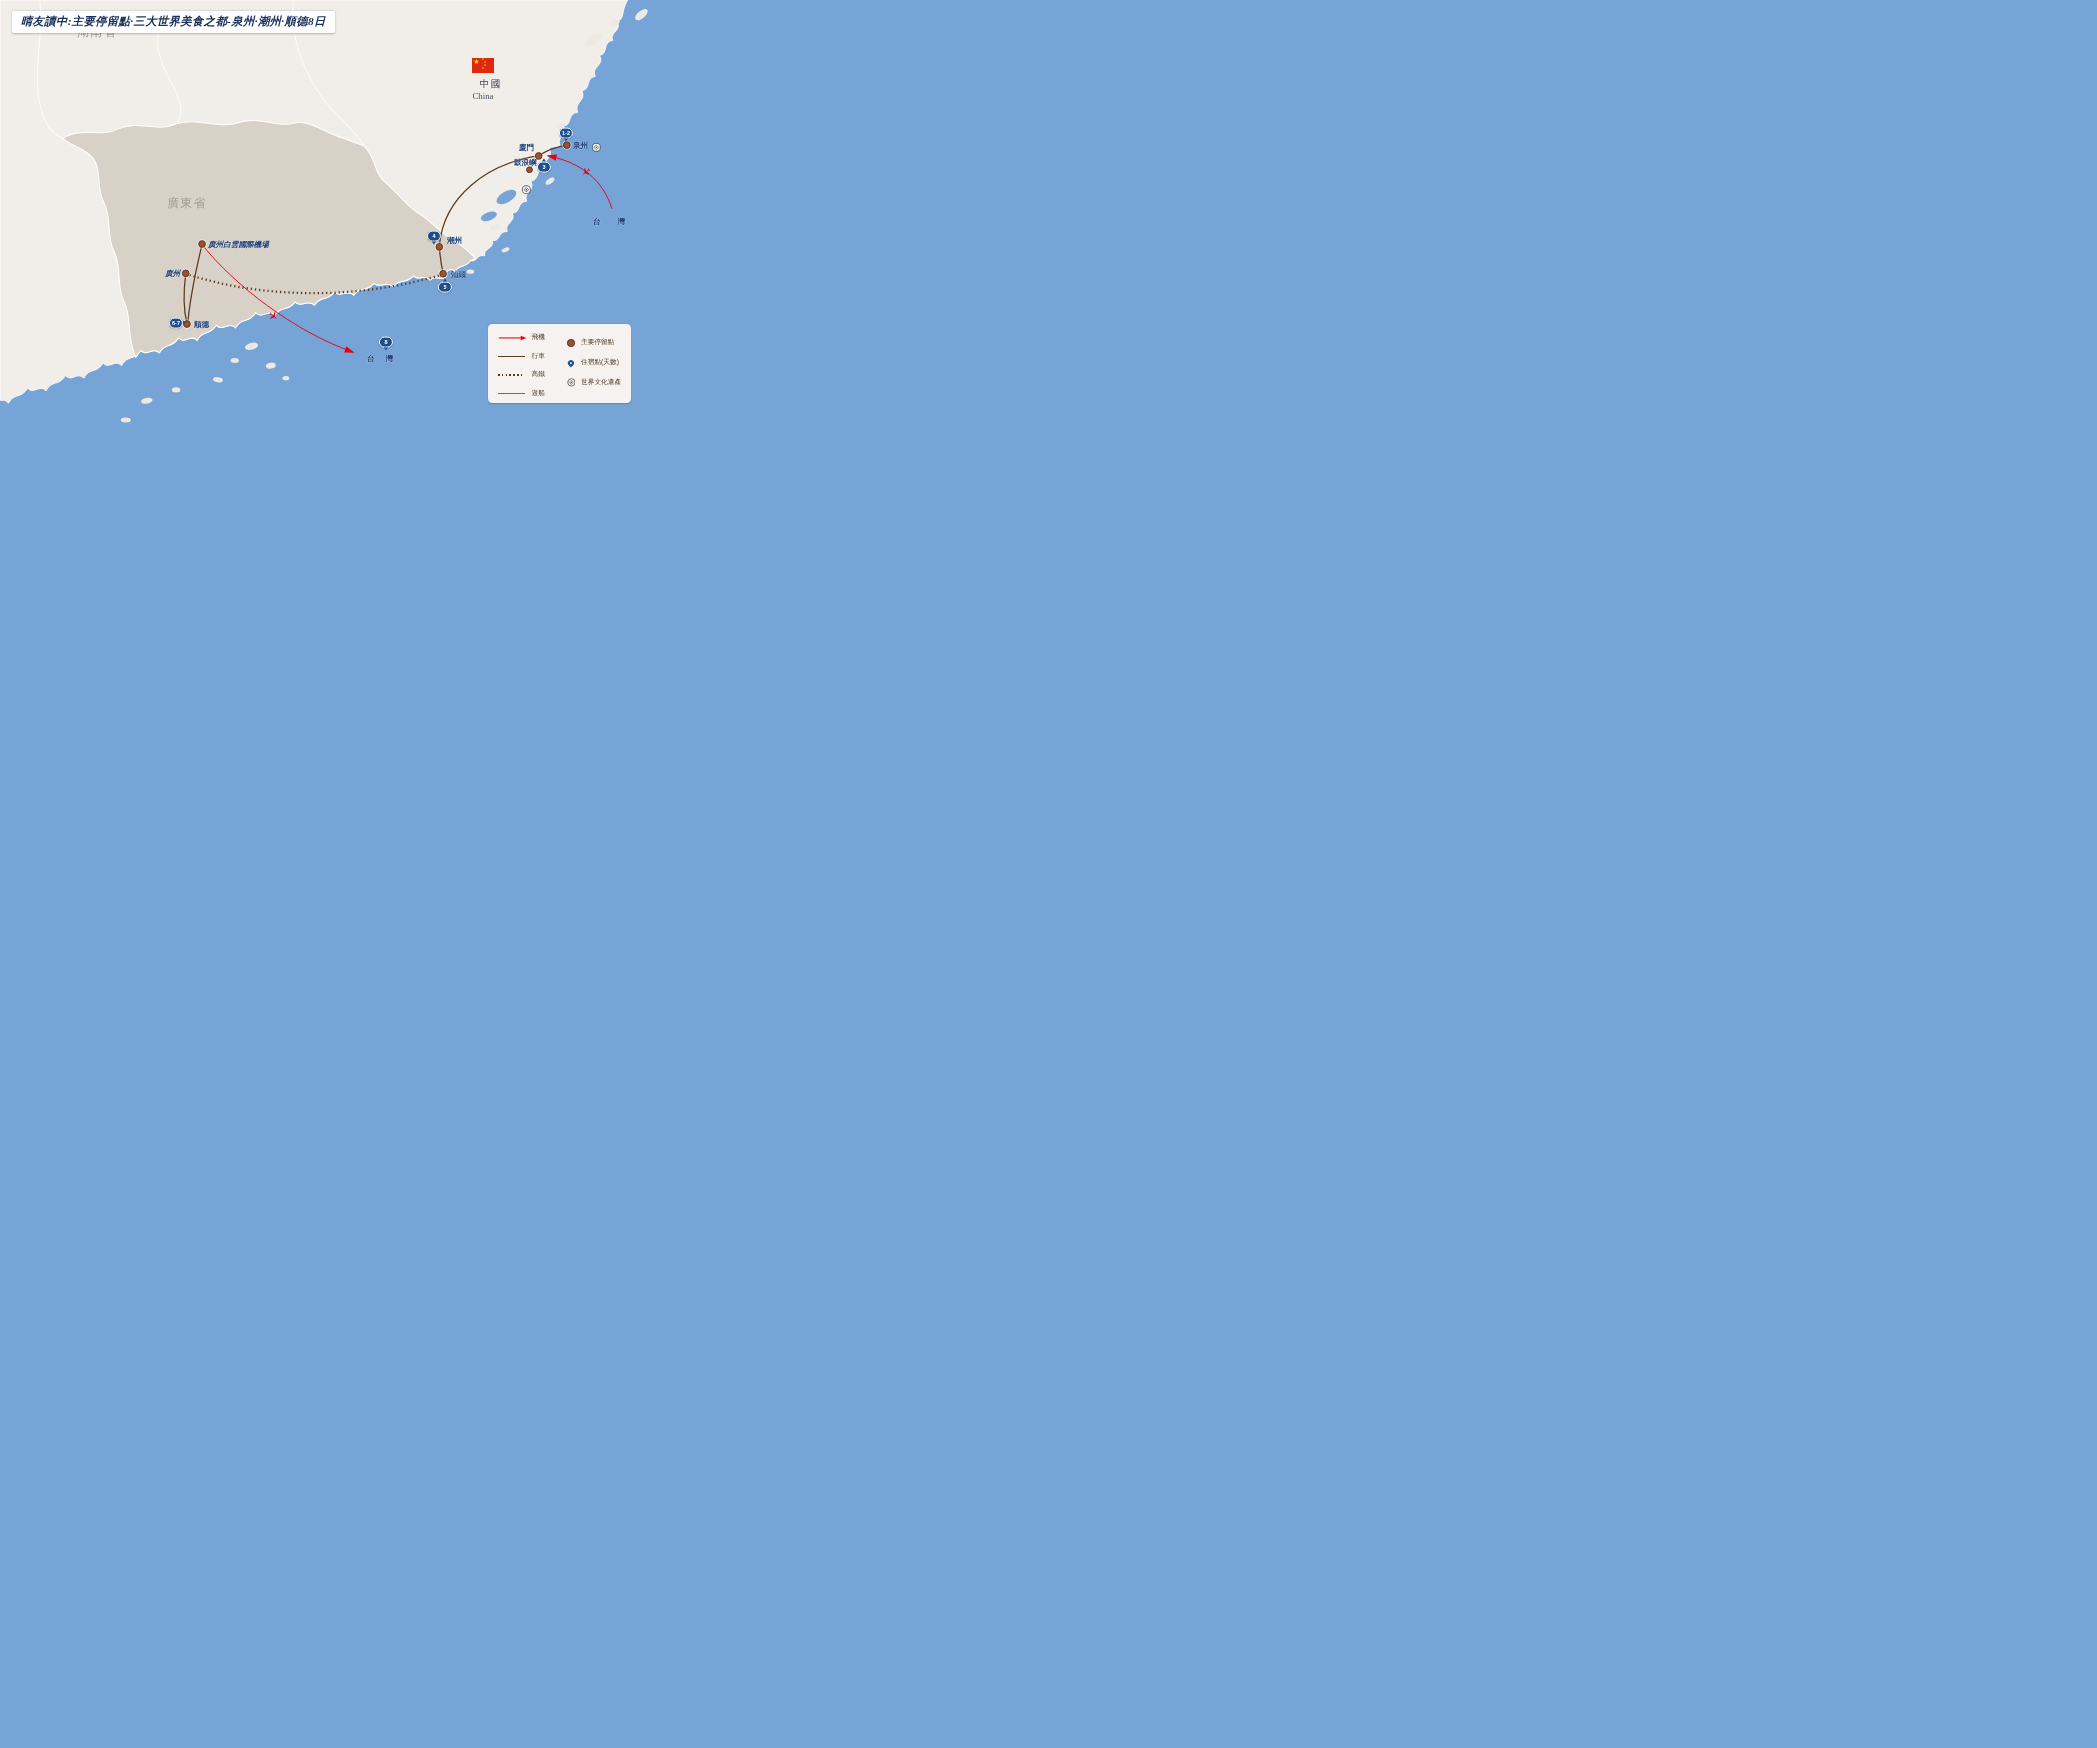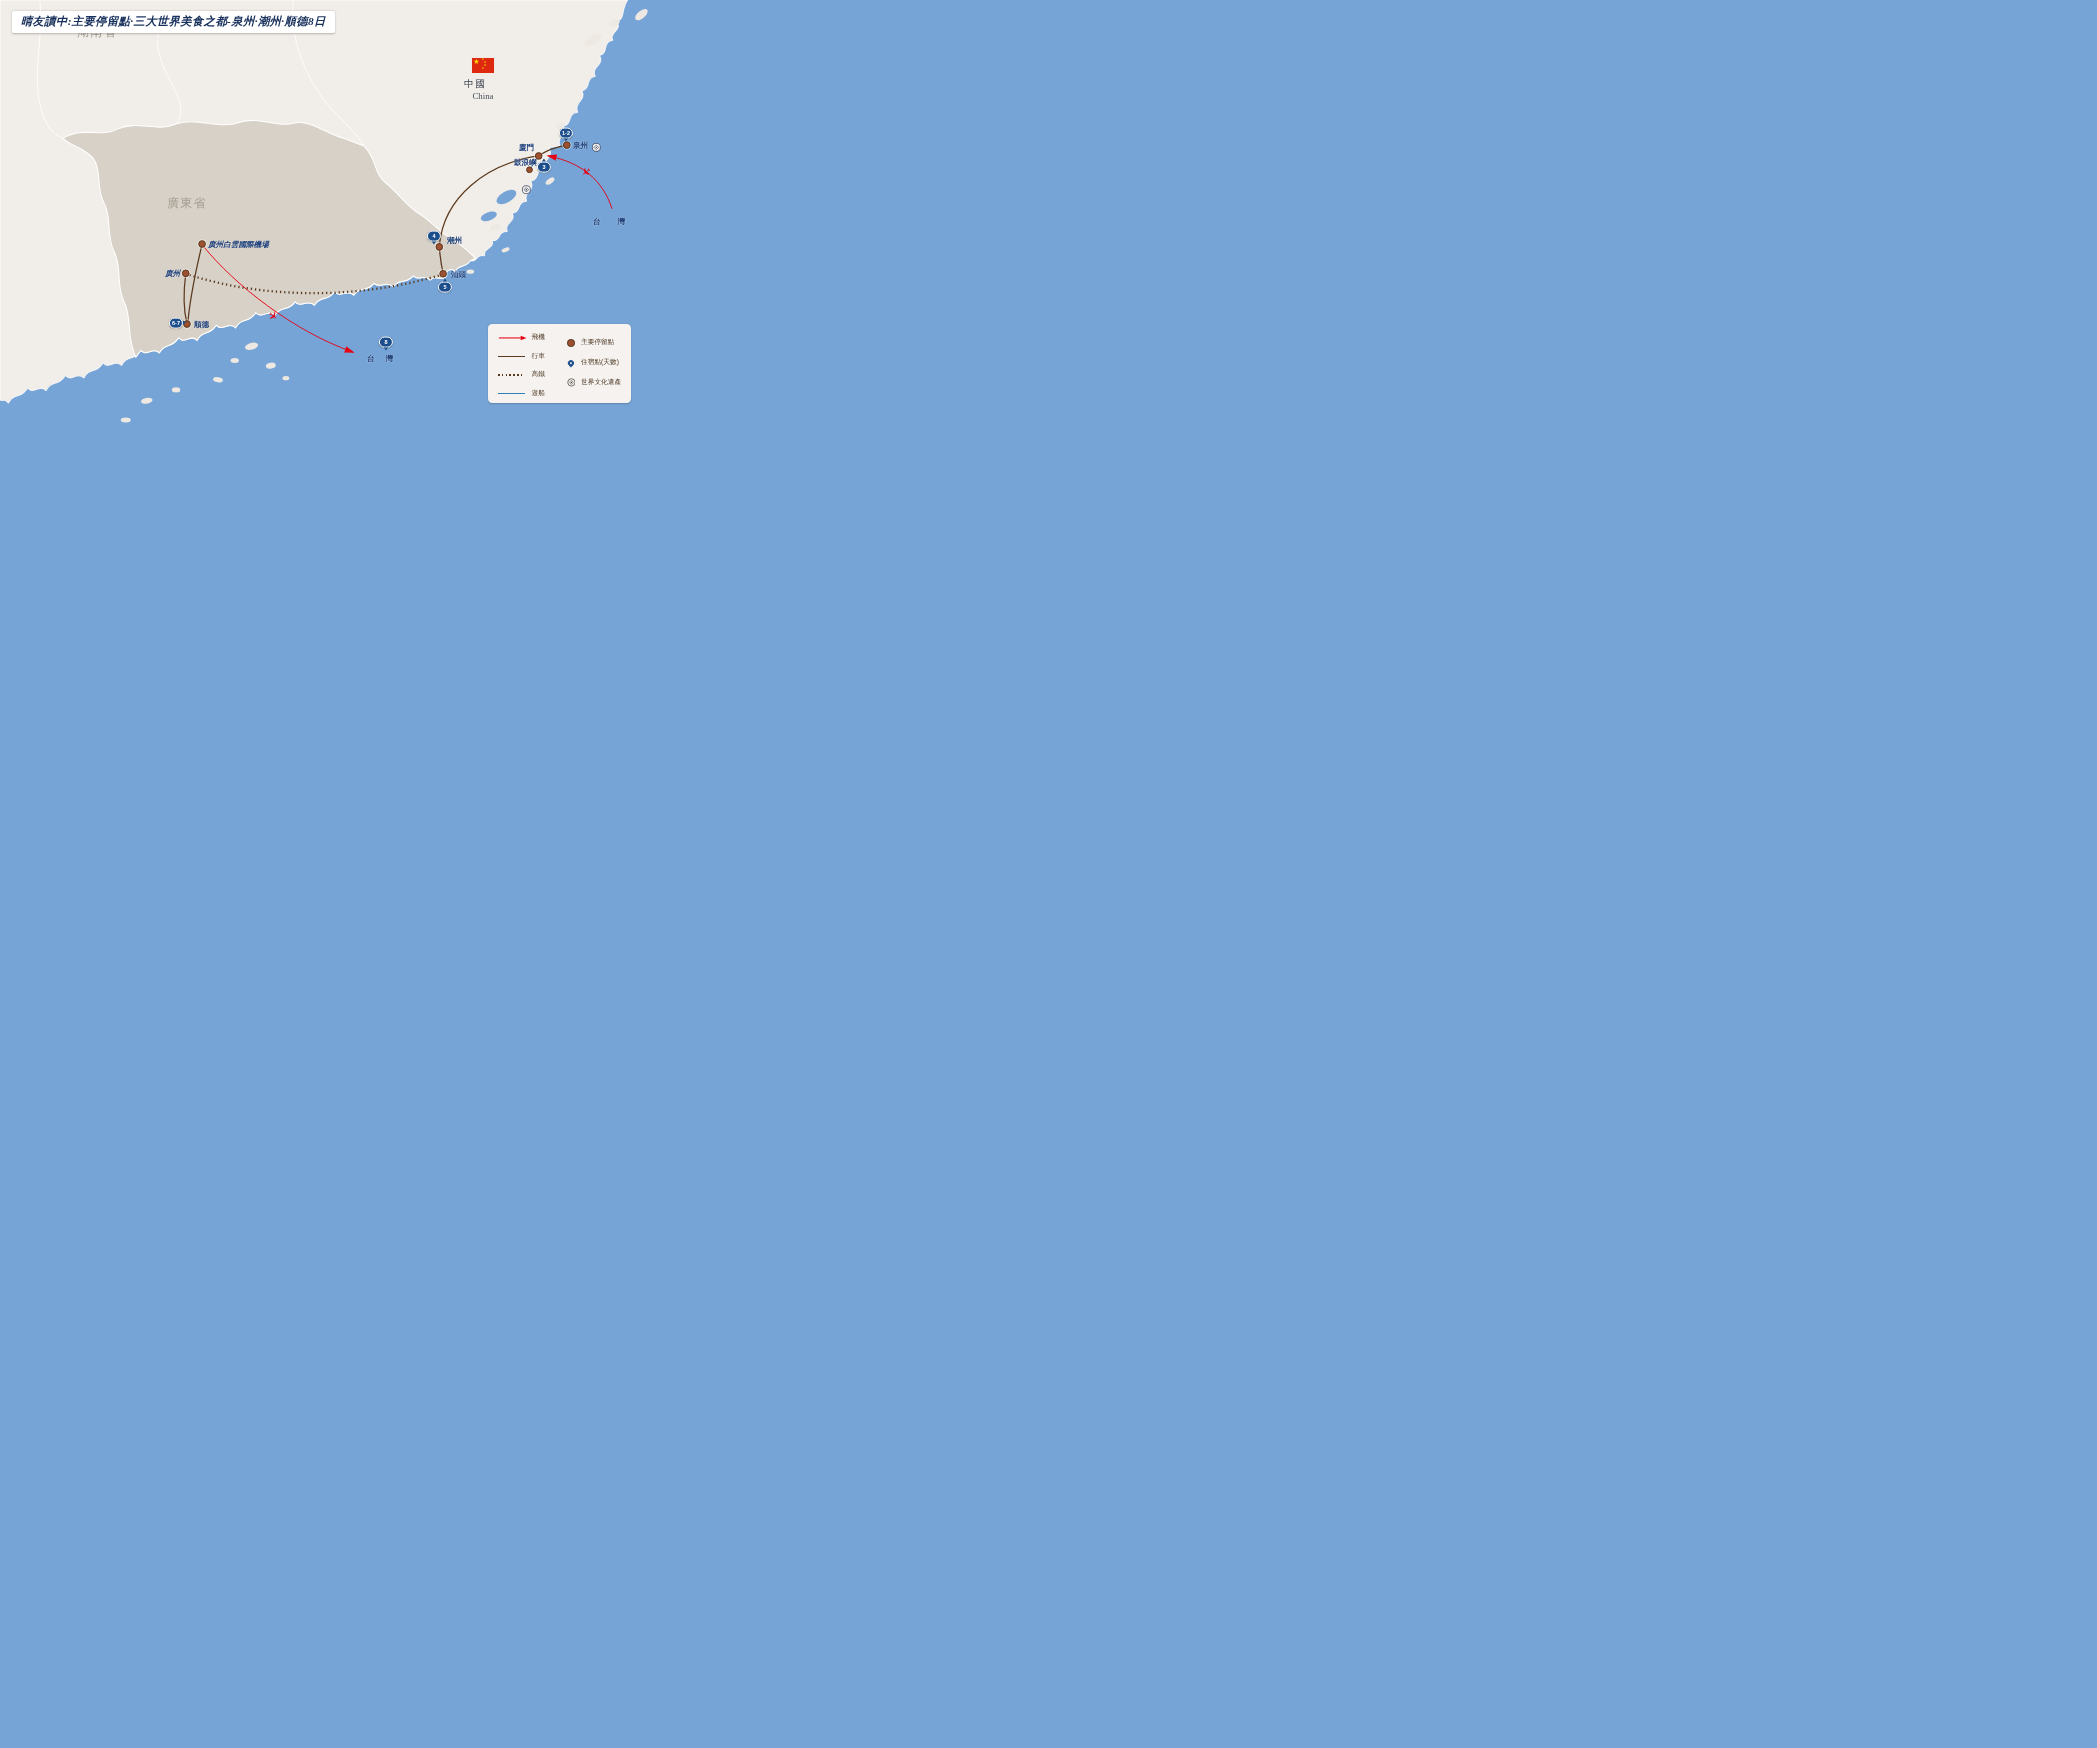--- a/index.html
+++ b/index.html
@@ -17,21 +17,21 @@
 
   
   .flag{position:absolute;left:472px;top:58px;width:22px;height:14.7px;background:#DE2910;
     box-shadow:0 0.4px 0.8px rgba(0,0,0,.25);z-index:10;}
   .flag .star{position:absolute;color:#FFDE00;line-height:1;}
   .flag .star.big{left:1.3px;top:0.8px;font-size:7.1px;}
   .flag .star.s1{left:9.6px;top:0.4px;font-size:2.9px;}
   .flag .star.s2{left:11.7px;top:2.9px;font-size:2.9px;}
   .flag .star.s3{left:11.7px;top:6.3px;font-size:2.9px;}
   .flag .star.s4{left:9.6px;top:8.8px;font-size:2.9px;}
-  .country-zh{position:absolute;left:464px;top:78px;width:38px;text-align:left;
+  .country-zh{position:absolute;left:464px;top:78px;width:38px;text-align:right;
     font-size:9.6px;color:#3A4150;letter-spacing:1.7px;z-index:10;}
   .country-en{position:absolute;left:464px;top:91px;width:38px;text-align:center;
     font-family:"Liberation Serif",serif;font-size:8.8px;color:#4A5161;z-index:10;}
 
   
   .city-label{position:absolute;color:#1C3E78;font-size:7.6px;font-weight:bold;z-index:20;
     white-space:nowrap;text-shadow:0 0 1.3px rgba(255,255,255,.75);}
 
   
   .badge{position:absolute;z-index:25;transform:translate(-50%,-50%);background:#1D4E8C;

